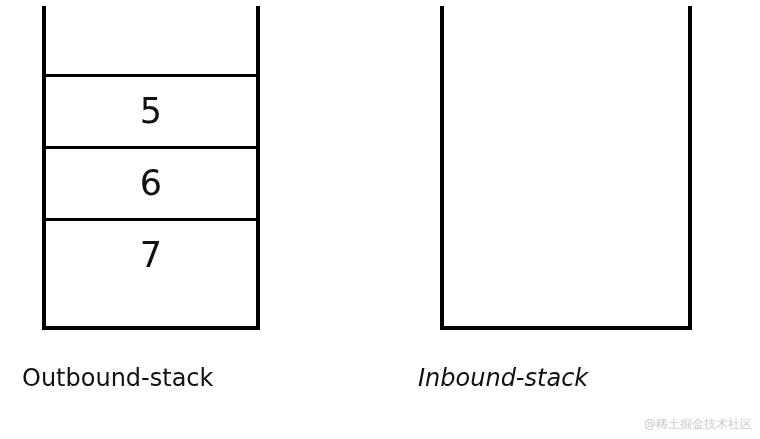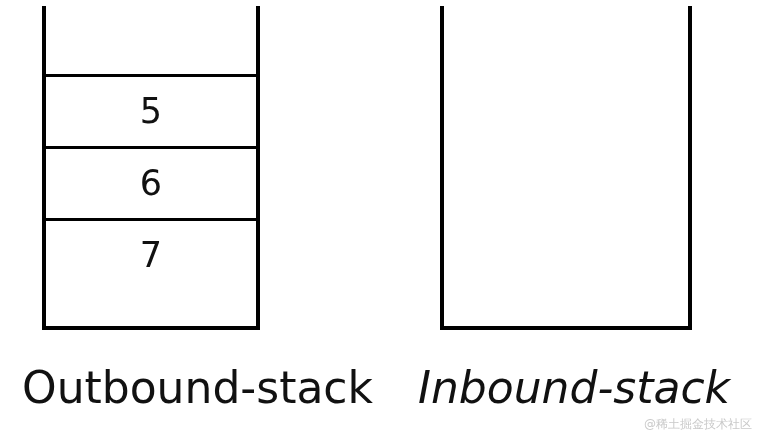--- a/index.html
+++ b/index.html
@@ -90,21 +90,21 @@
     left: 0;
     bottom: 0;
     width: 252px;
     height: 4px;
     background: #000000;
   }
 
   
   .caption {
     position: absolute;
-    font-size: 44px;
+    font-size: 24px;
     color: #111111;
     white-space: nowrap;
     line-height: 1;
   }
   .caption-outbound {
     left: 22px;
     top: 366px;
   }
   .caption-inbound {
     left: 418px;

